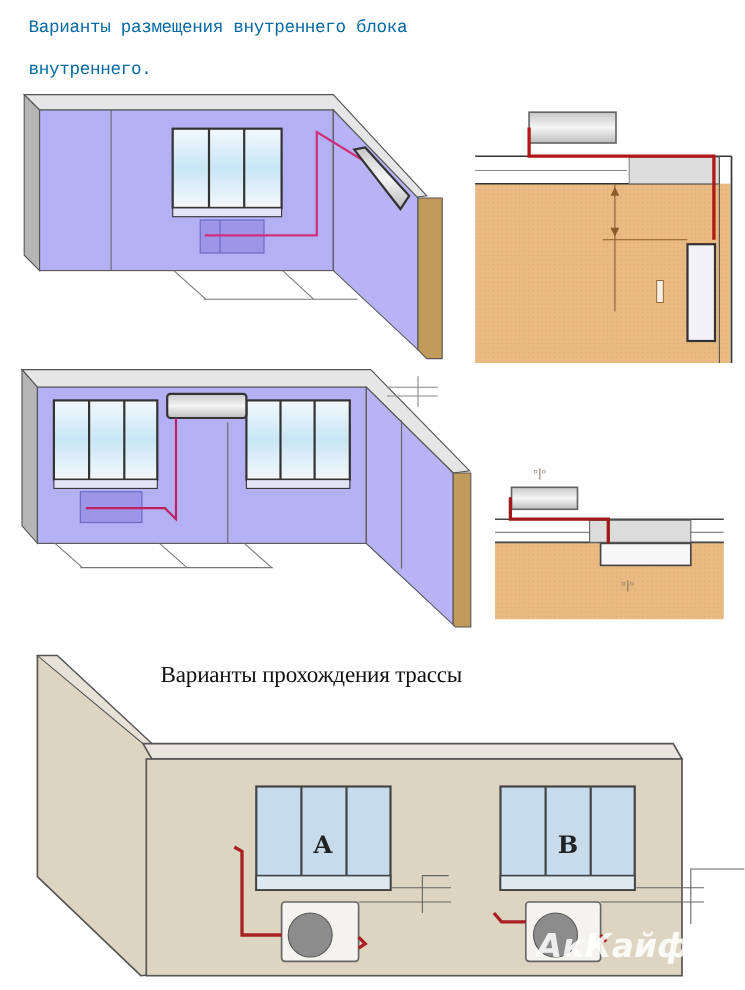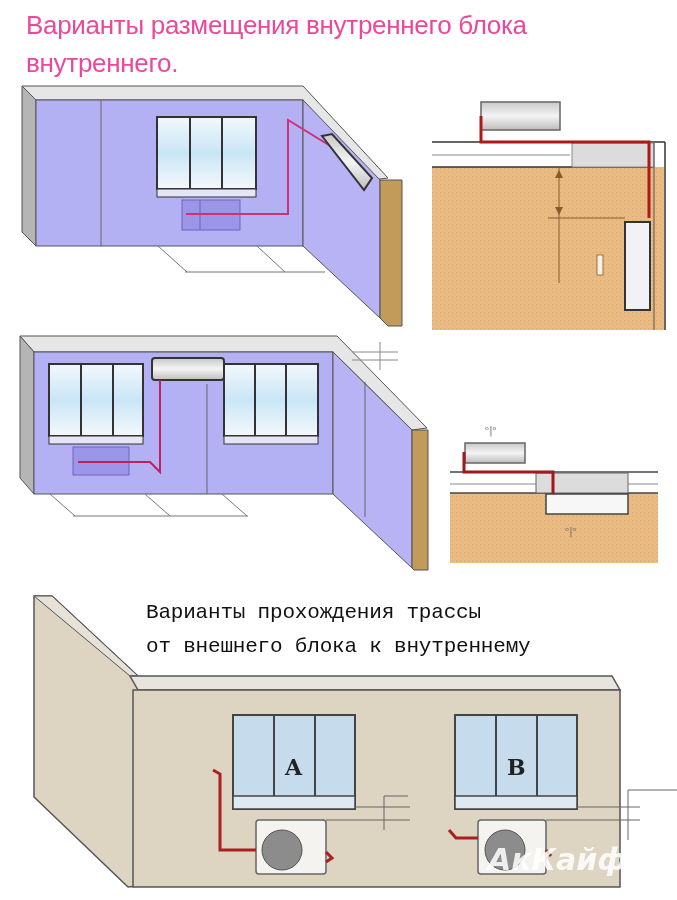--- a/index.html
+++ b/index.html
@@ -1,18 +1,18 @@
 <!DOCTYPE html>
 <html><head>
   <meta charset="utf-8">
   <style>
     html, body { margin: 0; padding: 0; background: #ffffff; }
     body { width: 677px; height: 900px; position: relative; overflow: hidden; font-family: "DejaVu Sans", sans-serif; }
-    .title { position: absolute; left: 26px; top: 6px; font-size: 26px; line-height: 38px; color: #ec4899; letter-spacing: -0.3px; font-family: Liberation Sans, sans-serif; }
-    .title2 { position: absolute; left: 146px; top: 596px; font-size: 21px; line-height: 34px; color: #111; font-family: Liberation Mono, monospace; letter-spacing: -0.2px; z-index: 2; }
+    .title { position: absolute; left: 26px; top: 6px; font-size: 16px; line-height: 38px; color: #0369a1; letter-spacing: -0.3px; font-family: Liberation Mono, monospace; }
+    .title2 { position: absolute; left: 146px; top: 596px; font-size: 21px; line-height: 34px; color: #111; font-family: Liberation Serif, serif; letter-spacing: -0.2px; z-index: 2; }
     svg { position: absolute; left: 0; top: 0; }
     .lbl { font-family: "DejaVu Serif", serif; font-weight: bold; font-size: 22px; fill: #222; }
     .wm { font-family: "DejaVu Sans", sans-serif; font-weight: bold; font-style: italic; font-size: 30px; fill: #ffffff; fill-opacity: 0.85; }
   </style>
 </head>
 <body>
 
 <div class="title">
   <div>Варианты размещения внутреннего блока</div>
   <div>внутреннего.</div>
@@ -175,14 +175,13 @@
     <line x1="577" y1="807" x2="640" y2="807" stroke="#666"></line>
     <line x1="546" y1="820" x2="640" y2="820" stroke="#666"></line>
     <polyline points="628,840 628,790 677,790" fill="none" stroke="#666"></polyline>
 
     <text x="488" y="870" class="wm">АкКайф</text>
   </g>
 </svg>
 
 <div class="title2">
   <div>Варианты прохождения трассы</div>
-  <div>от внешнего блока к внутреннему</div>
 </div>
 
 </body></html>

